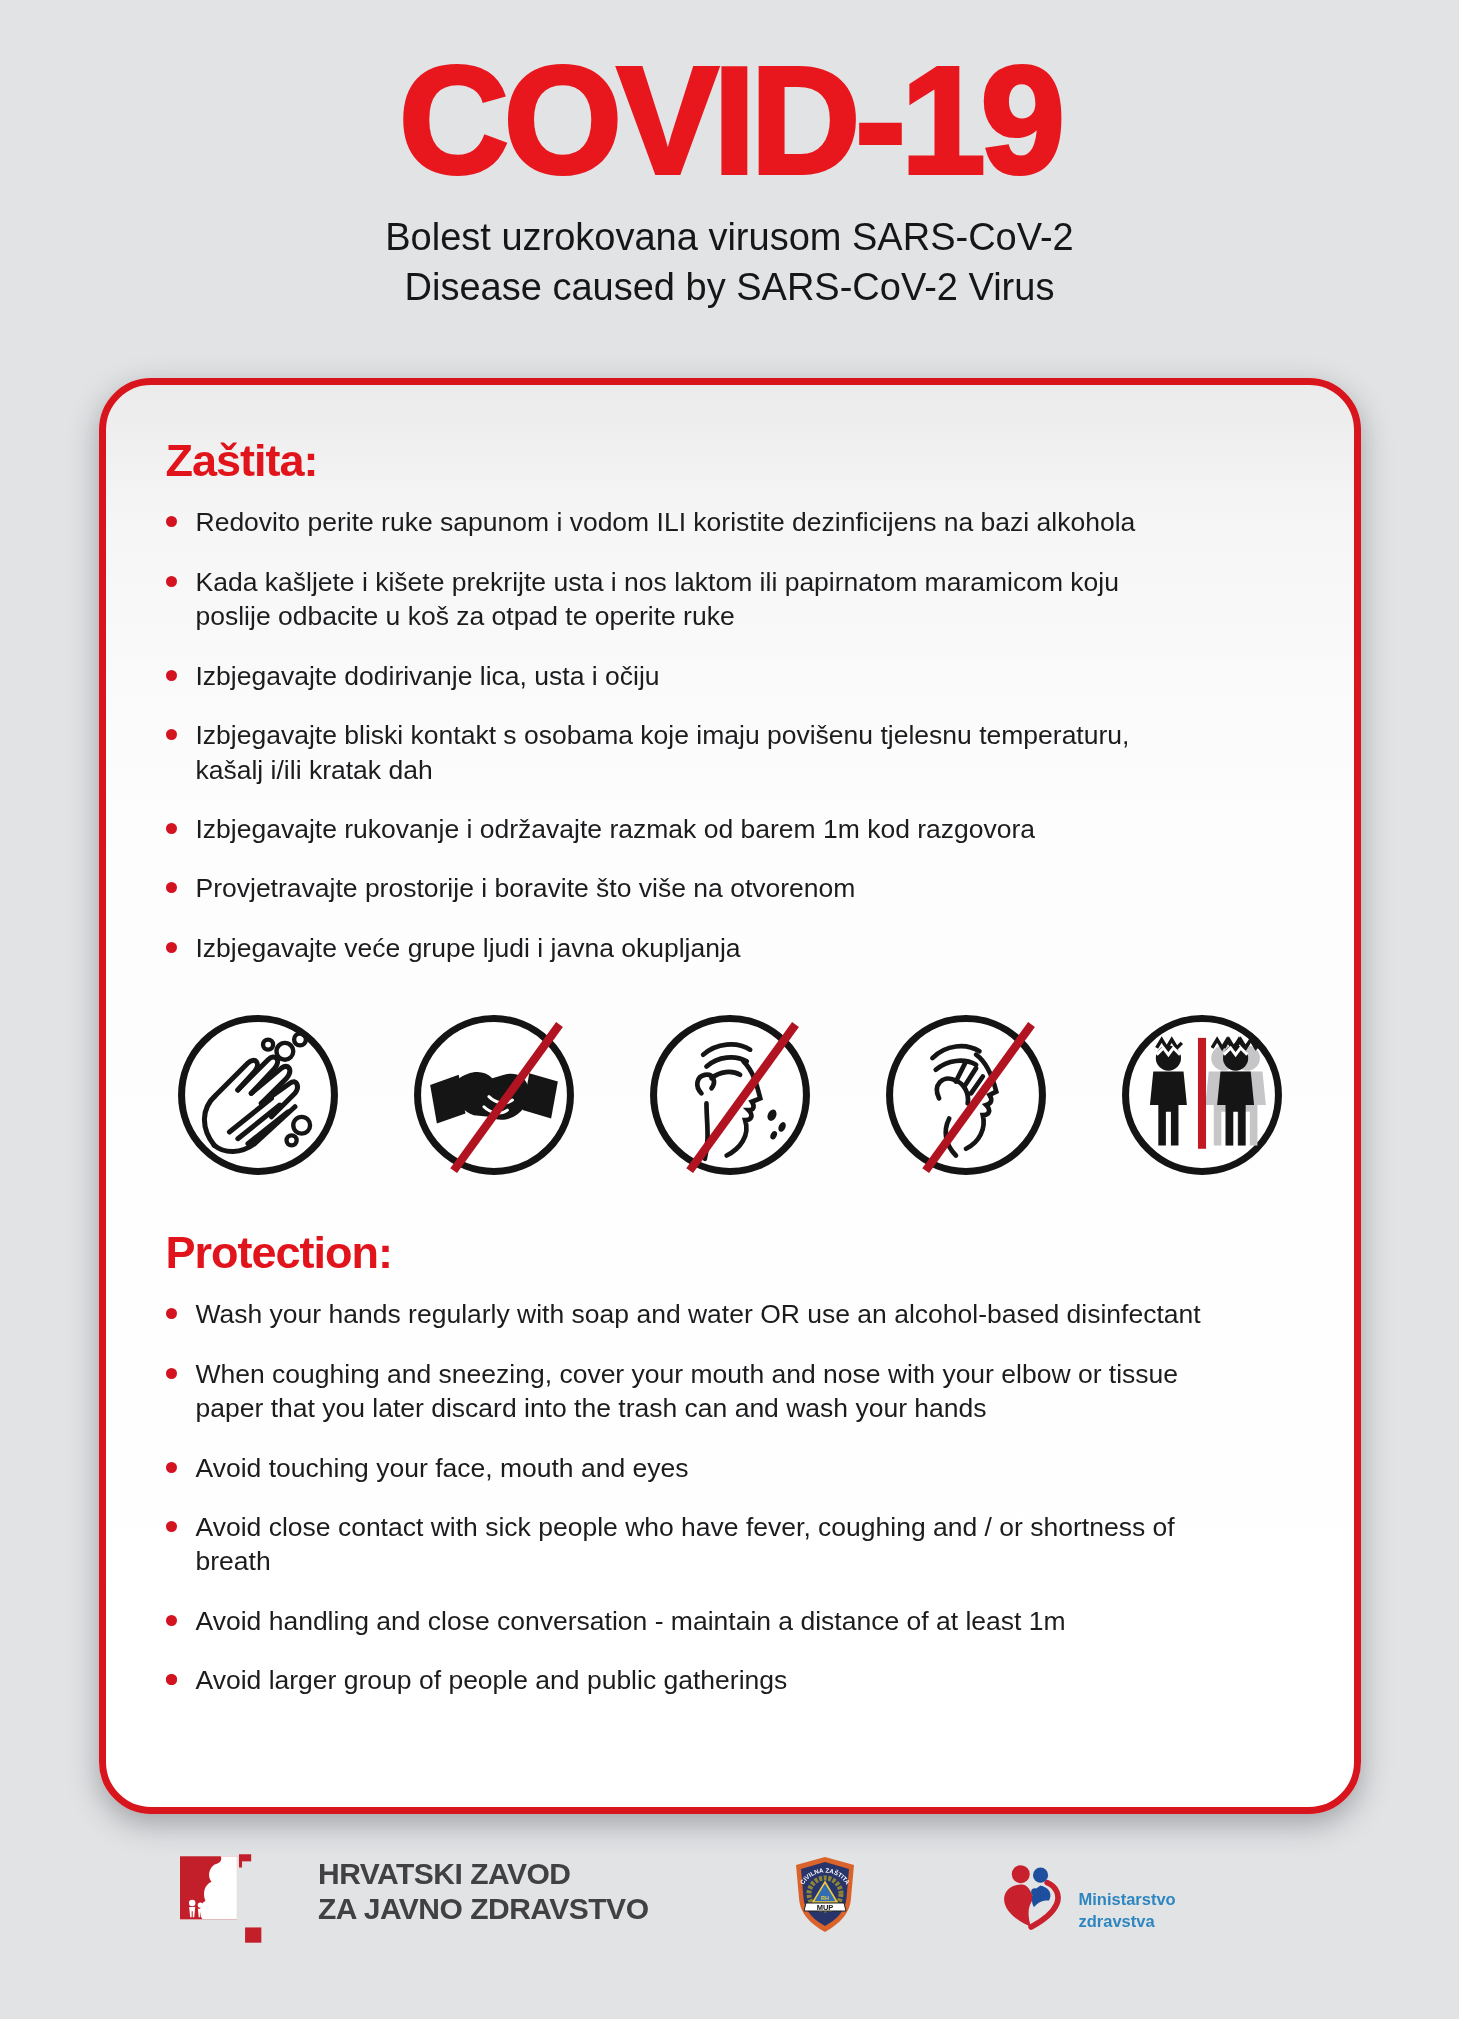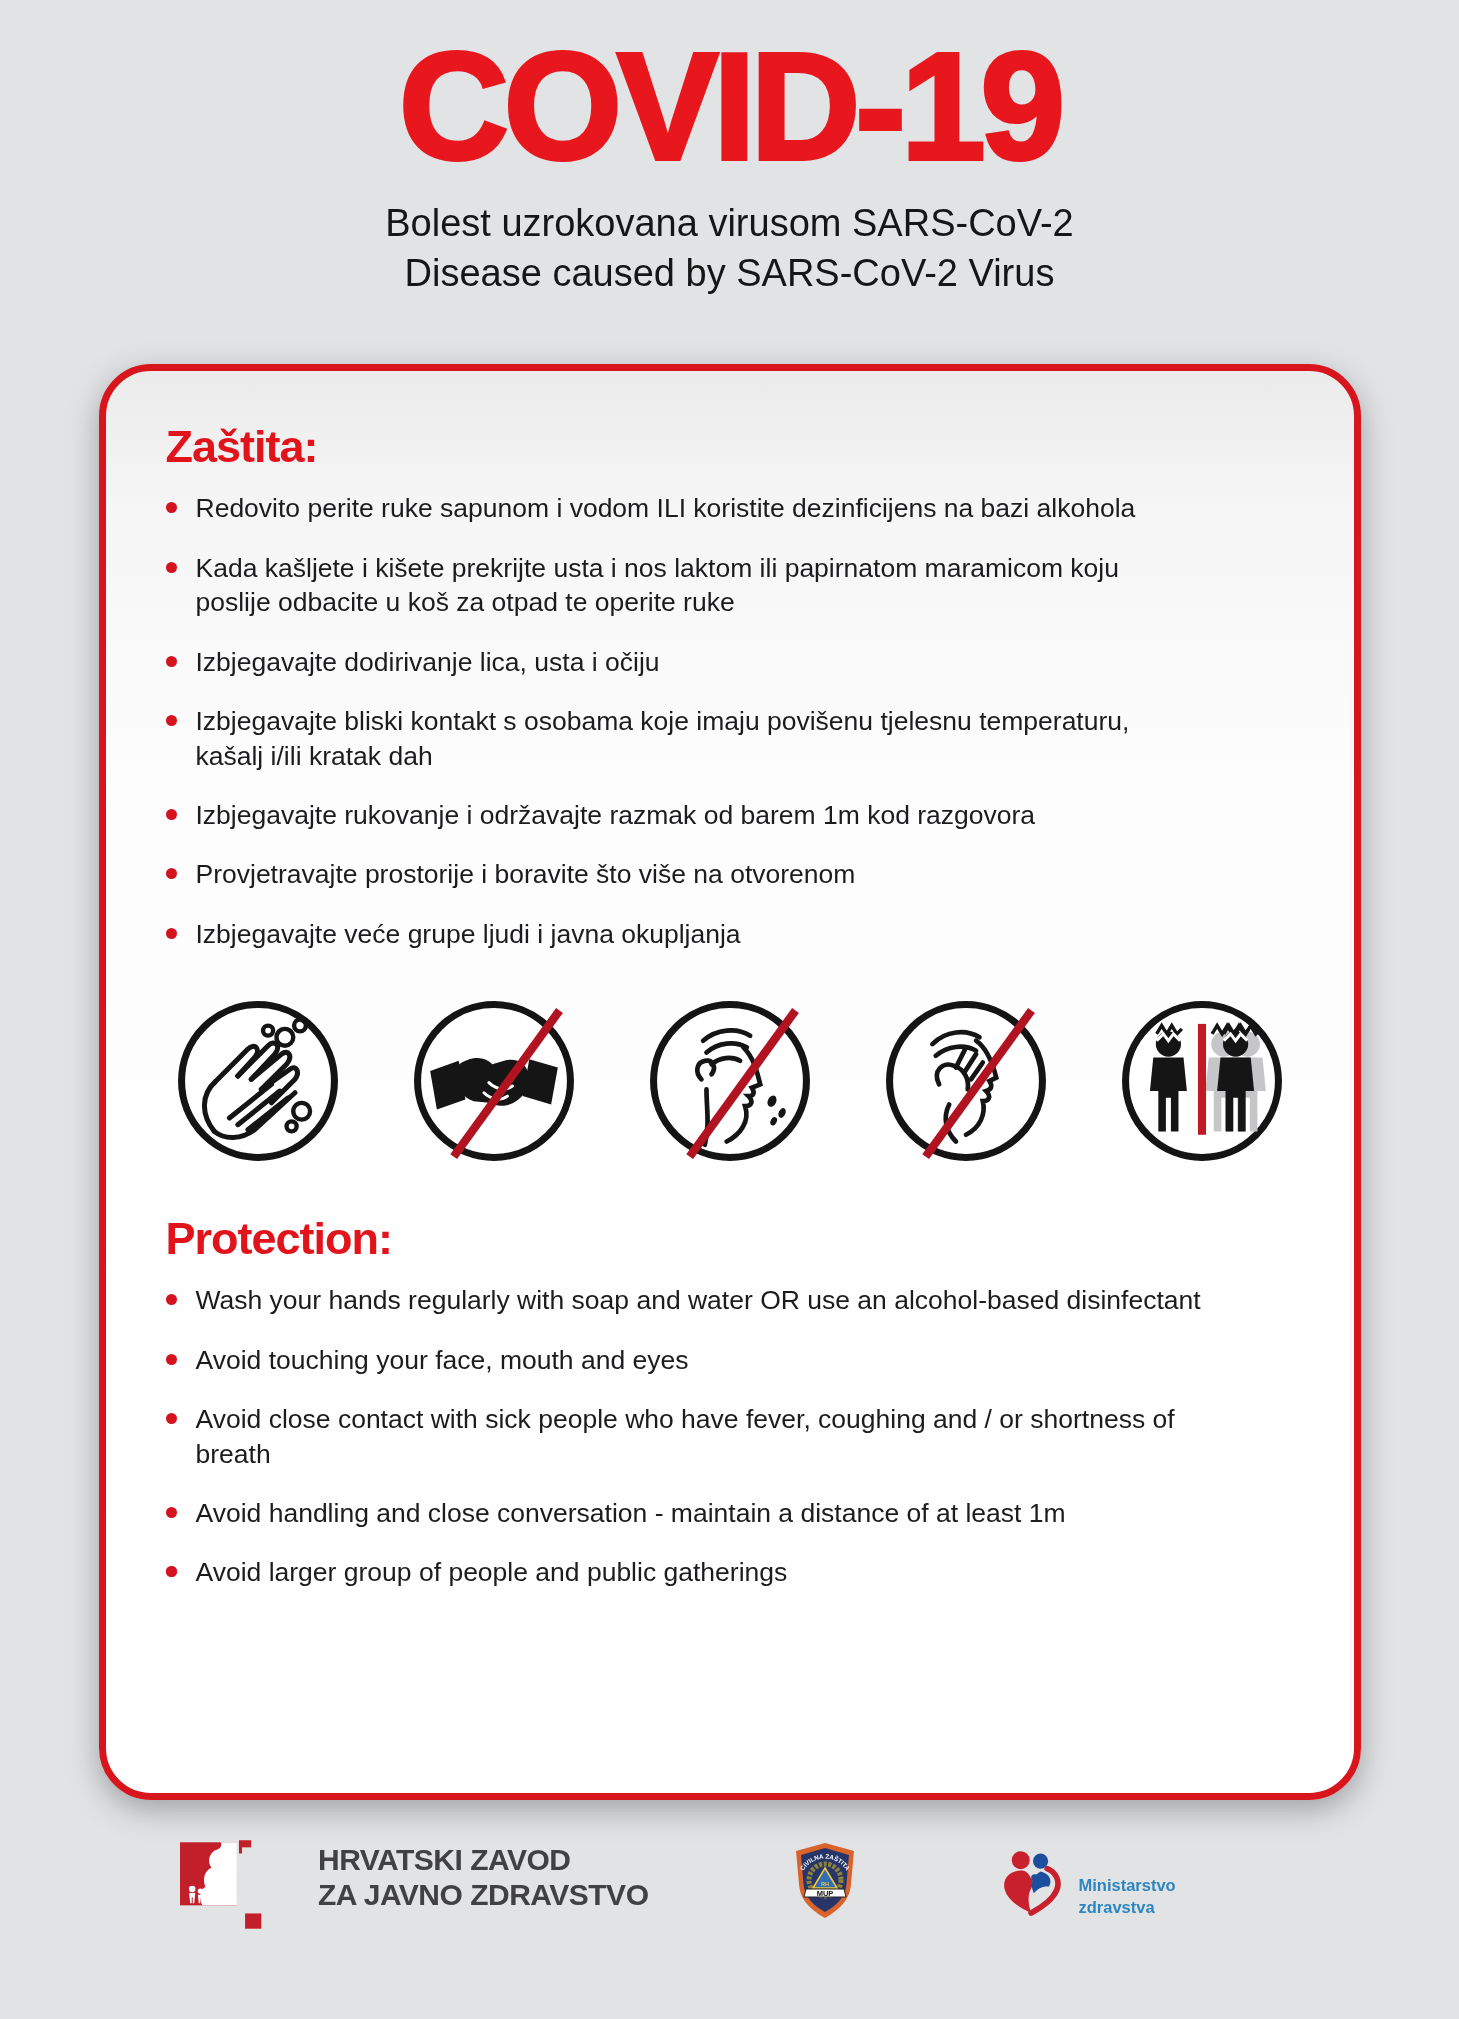--- a/index.html
+++ b/index.html
@@ -2,21 +2,21 @@
 <html><head>
 <meta charset="utf-8">
 <style>
   html,body{margin:0;padding:0;background:#caccce;}
   .page{
     position:relative;width:1459px;height:2019px;margin:0 auto;
     background:#e2e3e5;overflow:hidden;
     font-family:"Liberation Sans",sans-serif;color:#1b1b1d;
   }
   
-  header{ text-align:center; padding-top:30px; }
+  header{ text-align:center; padding-top:44px; }
   .big-title{
     margin:0; font-size:152px; line-height:1.0; font-weight:bold;
     letter-spacing:-5px; color:#e8171d;
     -webkit-text-stroke:4px #e8171d;
   }
   .subtitle{ margin-top:16px; font-size:38px; line-height:1.32; color:#161616;}
   
   .card{
     box-sizing:border-box;
     width:1262px;height:1436px;margin:66px auto 0 auto;
@@ -212,20 +212,25 @@
     </div>
 
     <h2 class="sec-heading">Protection:</h2>
     <ul class="bullets">
 
         <li>
           <span class="dot"></span>
           <span class="li-text">Wash your hands regularly with soap and water OR use an alcohol-based disinfectant</span>
         </li>
 
+        <li>
+          <span class="dot"></span>
+          <span class="li-text">When coughing and sneezing, cover your mouth and nose with your elbow or tissue
+paper that you later discard into the trash can and wash your hands</span>
+        </li>
 
         <li>
           <span class="dot"></span>
           <span class="li-text">Avoid touching your face, mouth and eyes</span>
         </li>
 
         <li>
           <span class="dot"></span>
           <span class="li-text">Avoid close contact with sick people who have fever, coughing and / or shortness of
 breath</span>

